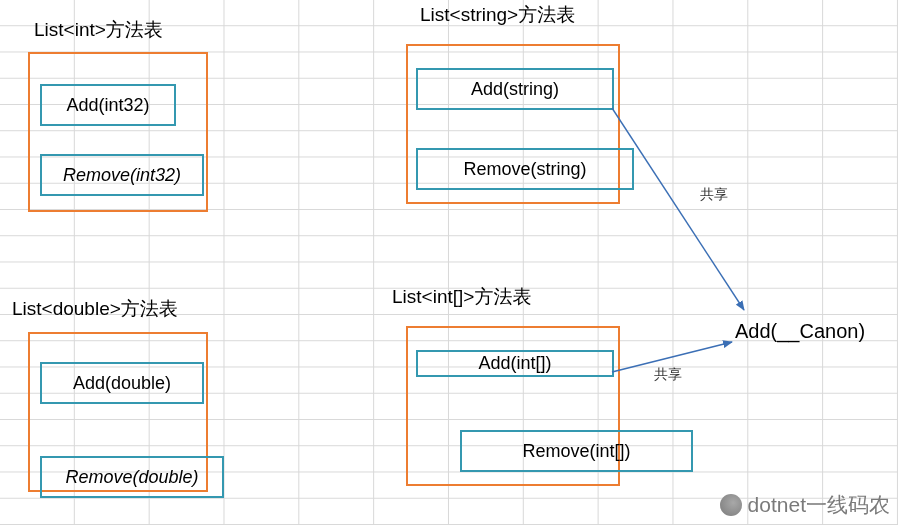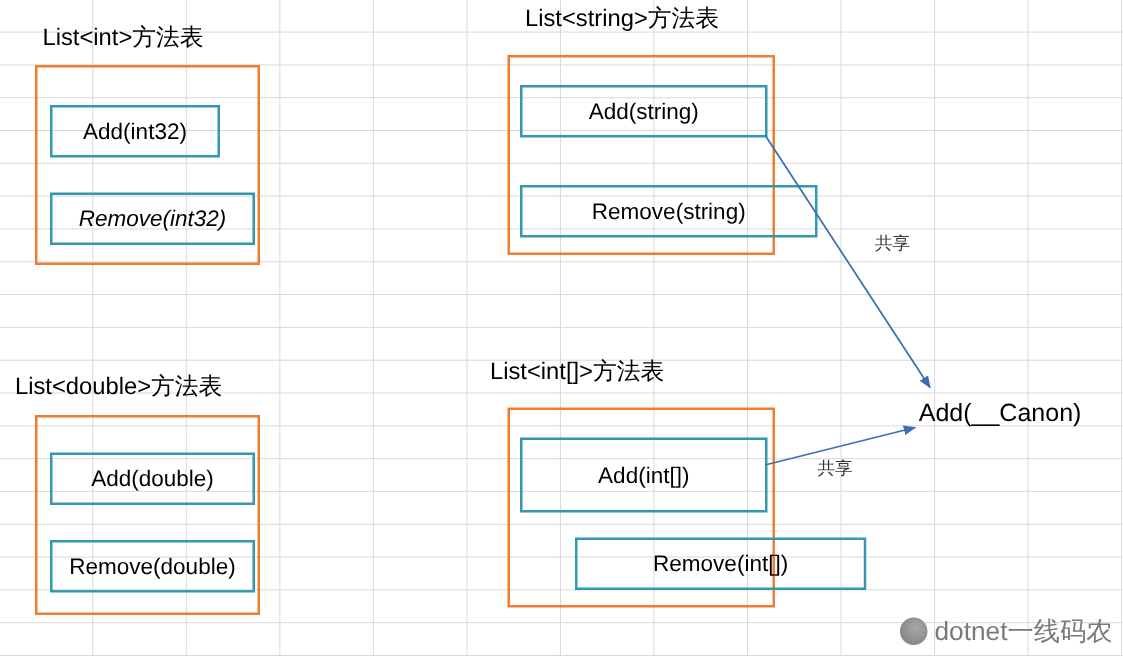--- a/index.html
+++ b/index.html
@@ -79,30 +79,30 @@
 <div class="canvas">
 
   <div class="title" style="left:34px; top:17px;">List&lt;int&gt;方法表</div>
   <div class="box" style="left:28px; top:52px; width:180px; height:160px;"></div>
   <div class="method" style="left:40px; top:84px; width:136px; height:42px;">Add(int32)</div>
   <div class="method" style="left:40px; top:154px; width:164px; height:42px;font-style:italic;">Remove(int32)</div>
 
   <div class="title" style="left:12px; top:296px;">List&lt;double&gt;方法表</div>
   <div class="box" style="left:28px; top:332px; width:180px; height:160px;"></div>
   <div class="method" style="left:40px; top:362px; width:164px; height:42px;">Add(double)</div>
-  <div class="method" style="left:40px; top:432px; width:164px; height:42px;">Remove(double)</div>
+  <div class="method" style="left:40px; top:456px; width:184px; height:42px;font-style:italic;">Remove(double)</div>
 
   <div class="title" style="left:408px; top:2px;margin-left:12px;">List&lt;string&gt;方法表</div>
   <div class="box" style="left:406px; top:44px; width:214px; height:160px;"></div>
   <div class="method" style="left:416px; top:68px; width:198px; height:42px;">Add(string)</div>
-  <div class="method" style="left:416px; top:148px; width:238px; height:42px;">Remove(string)</div>
+  <div class="method" style="left:416px; top:148px; width:218px; height:42px;">Remove(string)</div>
 
   <div class="title" style="left:392px; top:284px;">List&lt;int[]&gt;方法表</div>
   <div class="box" style="left:406px; top:326px; width:214px; height:160px;"></div>
-  <div class="method" style="left:416px; top:350px; width:198px; height:60px;">Add(int[])</div>
+  <div class="method" style="left:416px; top:350px; width:198px; height:27px;">Add(int[])</div>
   <div class="method" style="left:416px; top:430px; width:233px; height:42px;margin-left:44px;">Remove(int[])</div>
 
   <div class="target" style="left:735px; top:320px;">Add(__Canon)</div>
 
   <div class="annot" style="left:700px; top:186px;">共享</div>
   <div class="annot" style="left:654px; top:366px;">共享</div>
 
   <svg class="arrows">
     <defs>
       <marker id="arrowhead" markerWidth="10" markerHeight="8" refX="9" refY="4" orient="auto" markerUnits="userSpaceOnUse">

